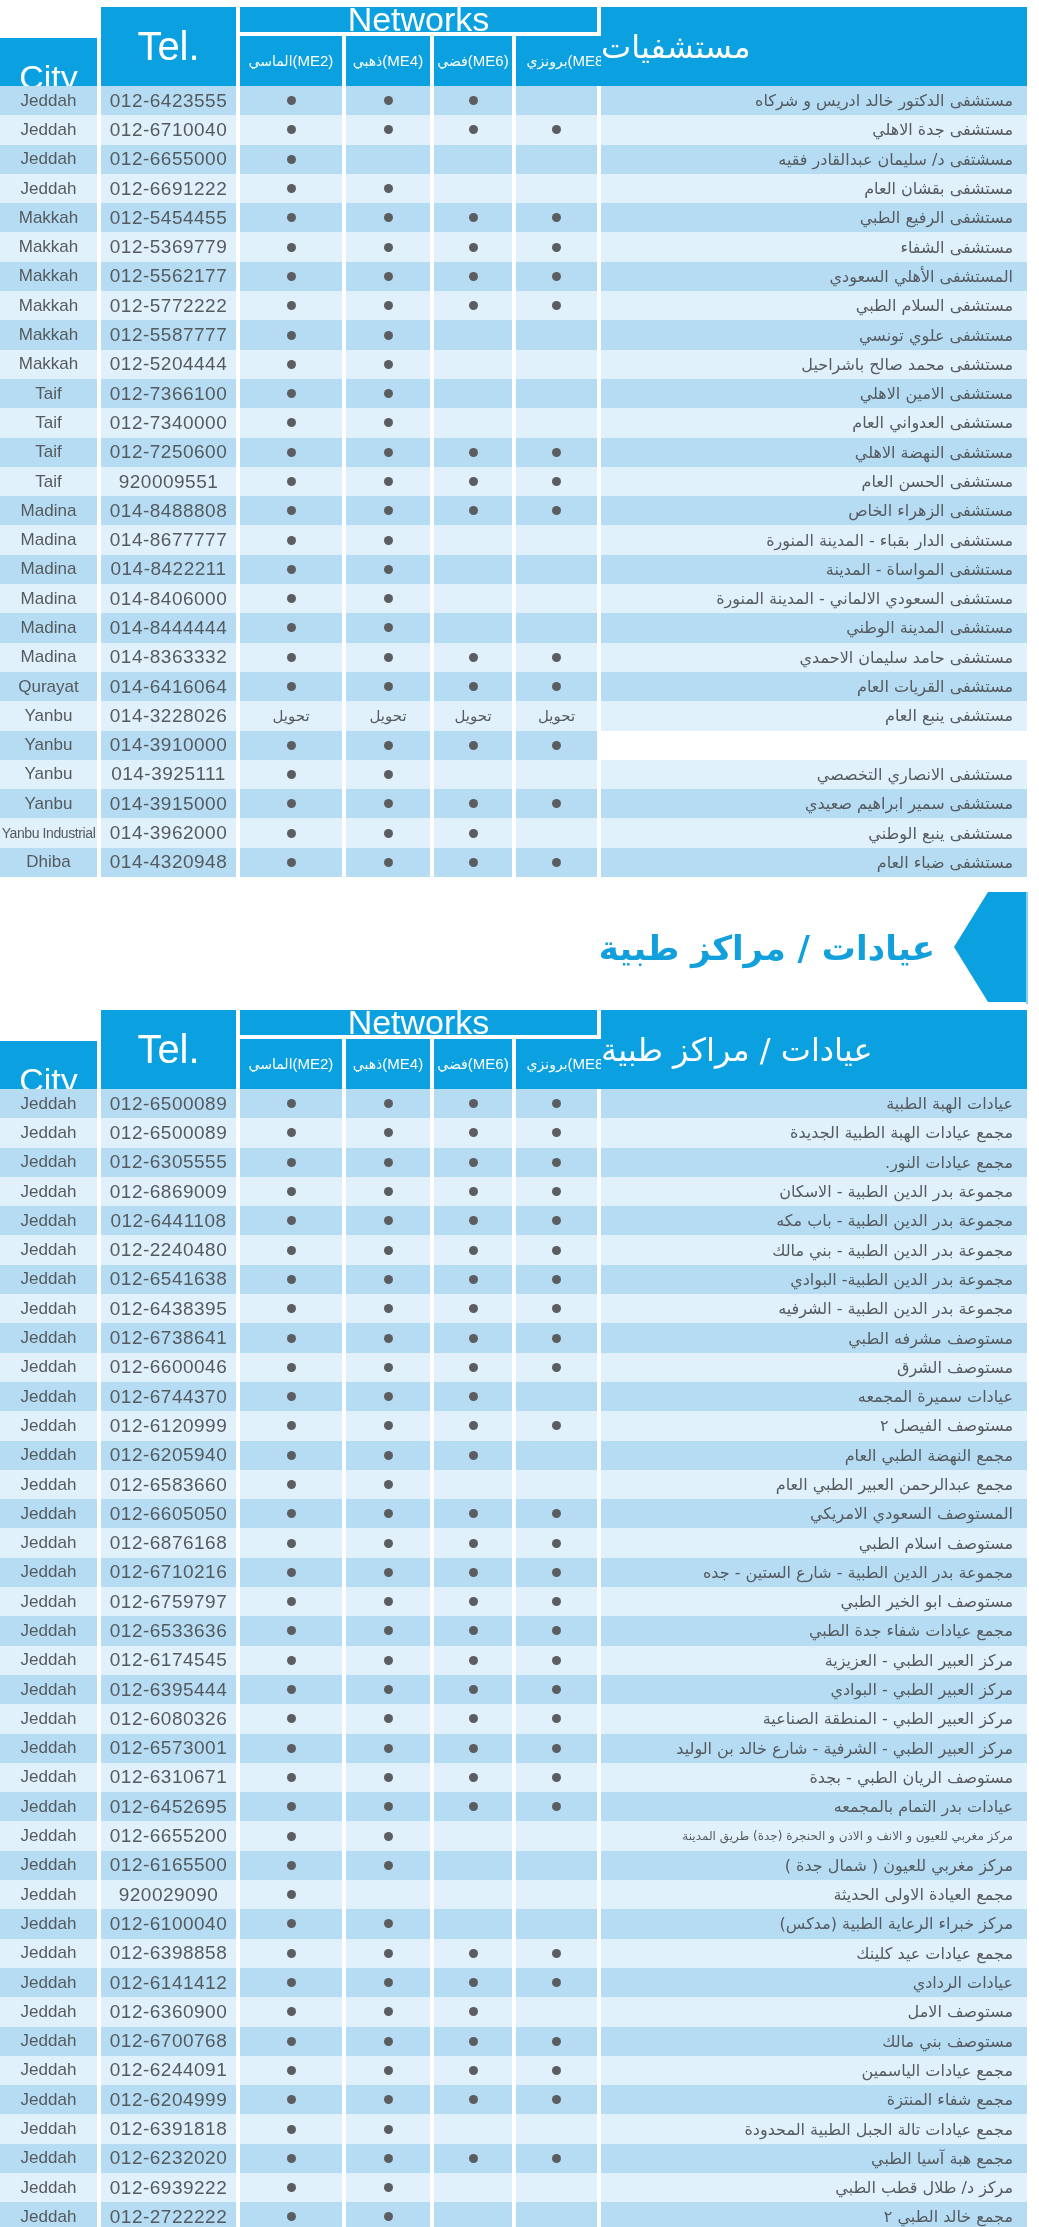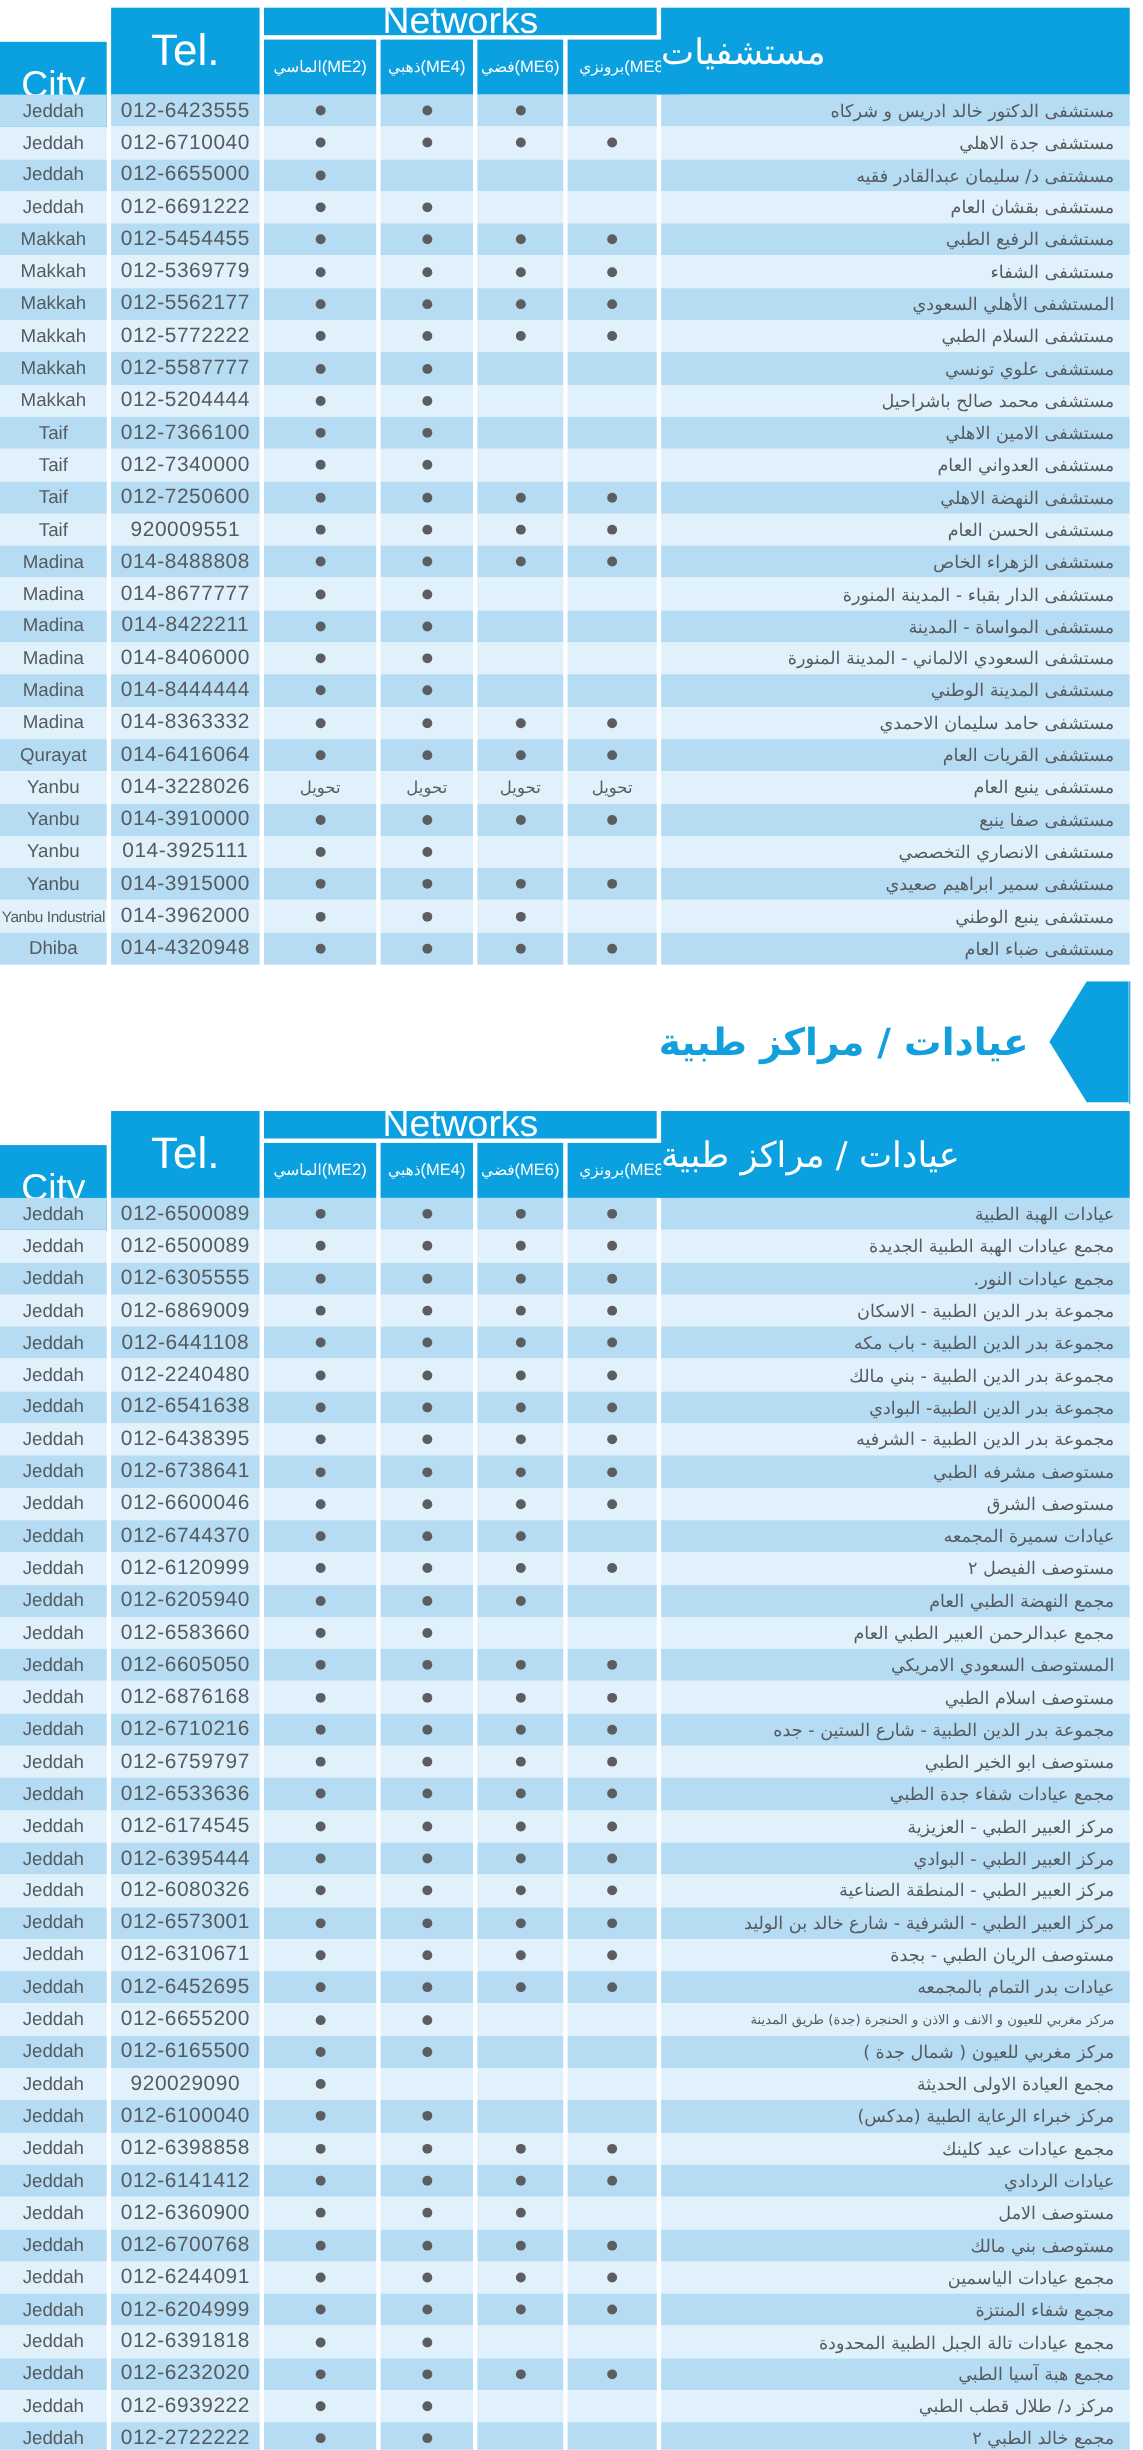--- a/index.html
+++ b/index.html
@@ -405,21 +405,20 @@
         </div>
         <div class="c n2">
           <span class="dot"></span>
         </div>
         <div class="c n3">
           <span class="dot"></span>
         </div>
         <div class="c n4">
           <span class="dot"></span>
         </div>
-        <div class="c name">مستشفى صفا ينبع</div>
       </div>
       <div class="row light">
         <div class="c city">Yanbu</div>
         <div class="c tel">014-3925111</div>
         <div class="c n1">
           <span class="dot"></span>
         </div>
         <div class="c n2">
           <span class="dot"></span>
         </div>

